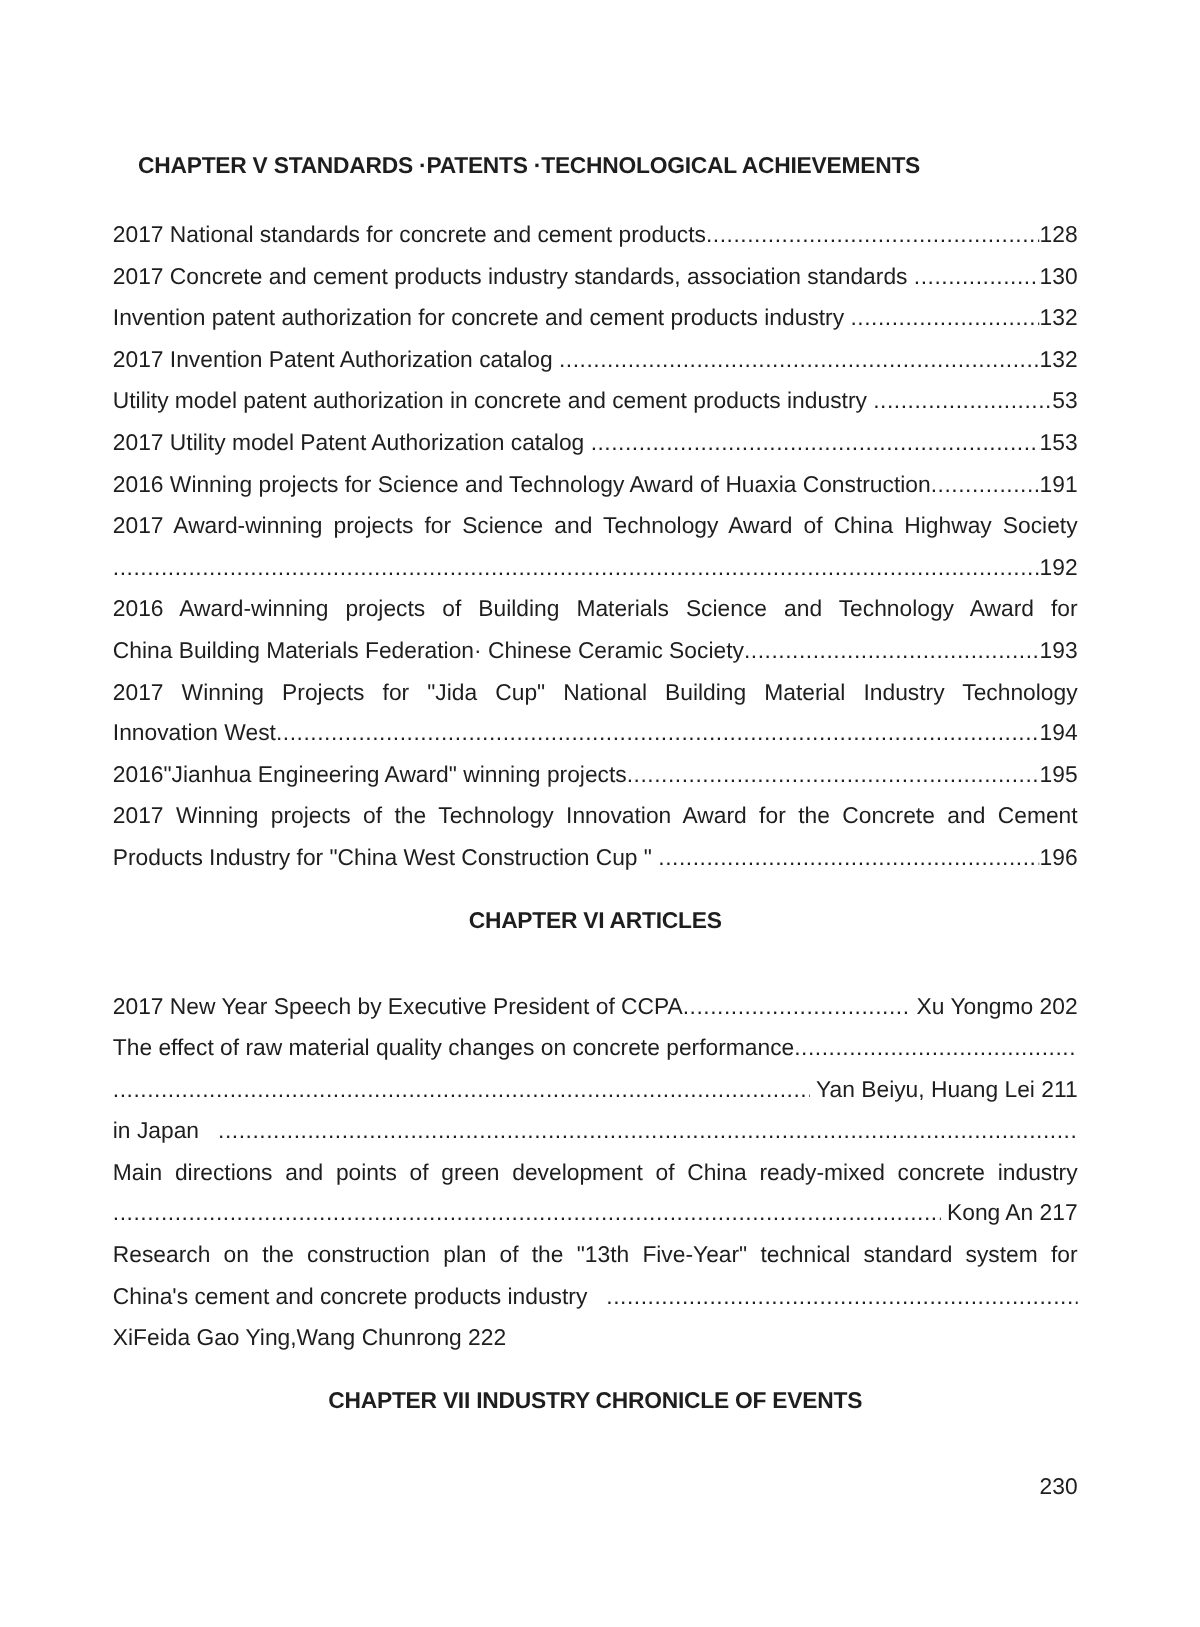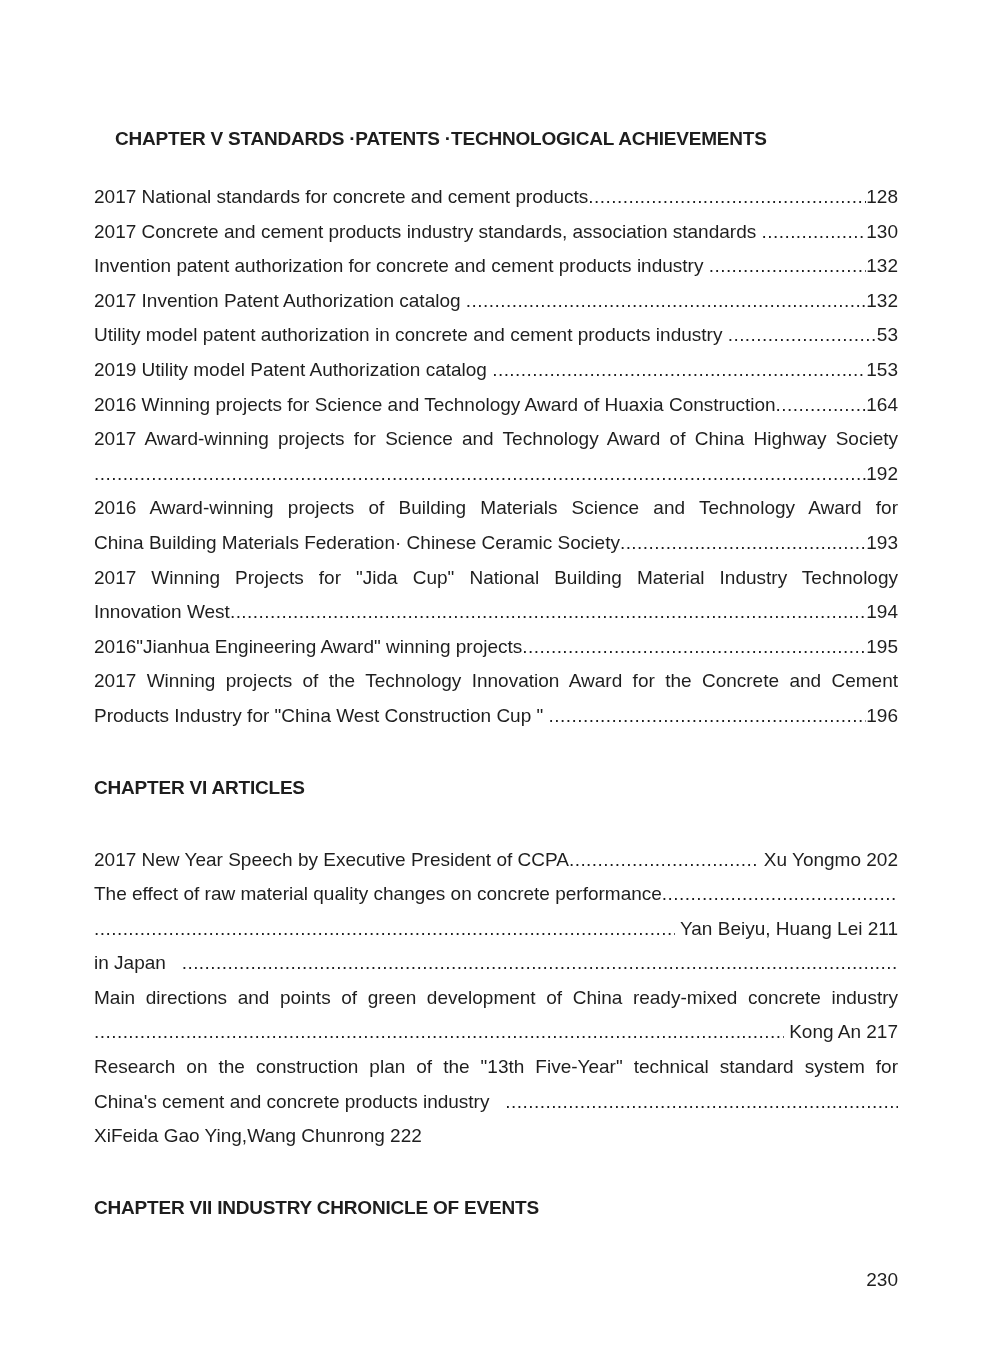--- a/index.html
+++ b/index.html
@@ -15,21 +15,21 @@
     color: #1e1e1e;
     overflow: hidden;
   }
   .heading {
     font-weight: bold;
     line-height: 35px;
     letter-spacing: -0.2px;
     white-space: pre;
   }
   .section:first-child .heading { text-indent: 21px; }
-  .section:not(:first-child) .heading { margin-top: 36px; }
+  .section:not(:first-child) .heading { margin-top: 16px; text-align: center; }
   .entries { margin-top: 38px; }
   .section:first-child .entries { margin-top: 24px; }
   .line { line-height: 34.6px; justify-content: center; }
   .line.flex { display: flex; align-items: baseline; }
   .txt, .pg { white-space: pre; flex: 0 0 auto; }
   .dots {
     flex: 1 1 auto;
     min-width: 0;
     overflow: hidden;
     white-space: nowrap;
@@ -72,28 +72,28 @@
             <span class="txt">2017 Invention Patent Authorization catalog </span>
             <span class="dots"></span>
             <span class="pg">132</span>
           </div>
           <div class="line flex">
             <span class="txt">Utility model patent authorization in concrete and cement products industry </span>
             <span class="dots"></span>
             <span class="pg">53</span>
           </div>
           <div class="line flex">
-            <span class="txt">2019 Utility model Patent Authorization catalog </span>
+            <span class="txt">2017 Utility model Patent Authorization catalog </span>
             <span class="dots"></span>
             <span class="pg">153</span>
           </div>
           <div class="line flex">
             <span class="txt">2016 Winning projects for Science and Technology Award of Huaxia Construction</span>
             <span class="dots"></span>
-            <span class="pg">164</span>
+            <span class="pg">191</span>
           </div>
           <div class="line just">2017 Award-winning projects for Science and Technology Award of China Highway Society</div>
           <div class="line flex">
             <span class="txt"></span>
             <span class="dots"></span>
             <span class="pg">192</span>
           </div>
           <div class="line just">2016 Award-winning projects of Building Materials Science and Technology Award for</div>
           <div class="line flex">
             <span class="txt">China Building Materials Federation· Chinese Ceramic Society</span>

